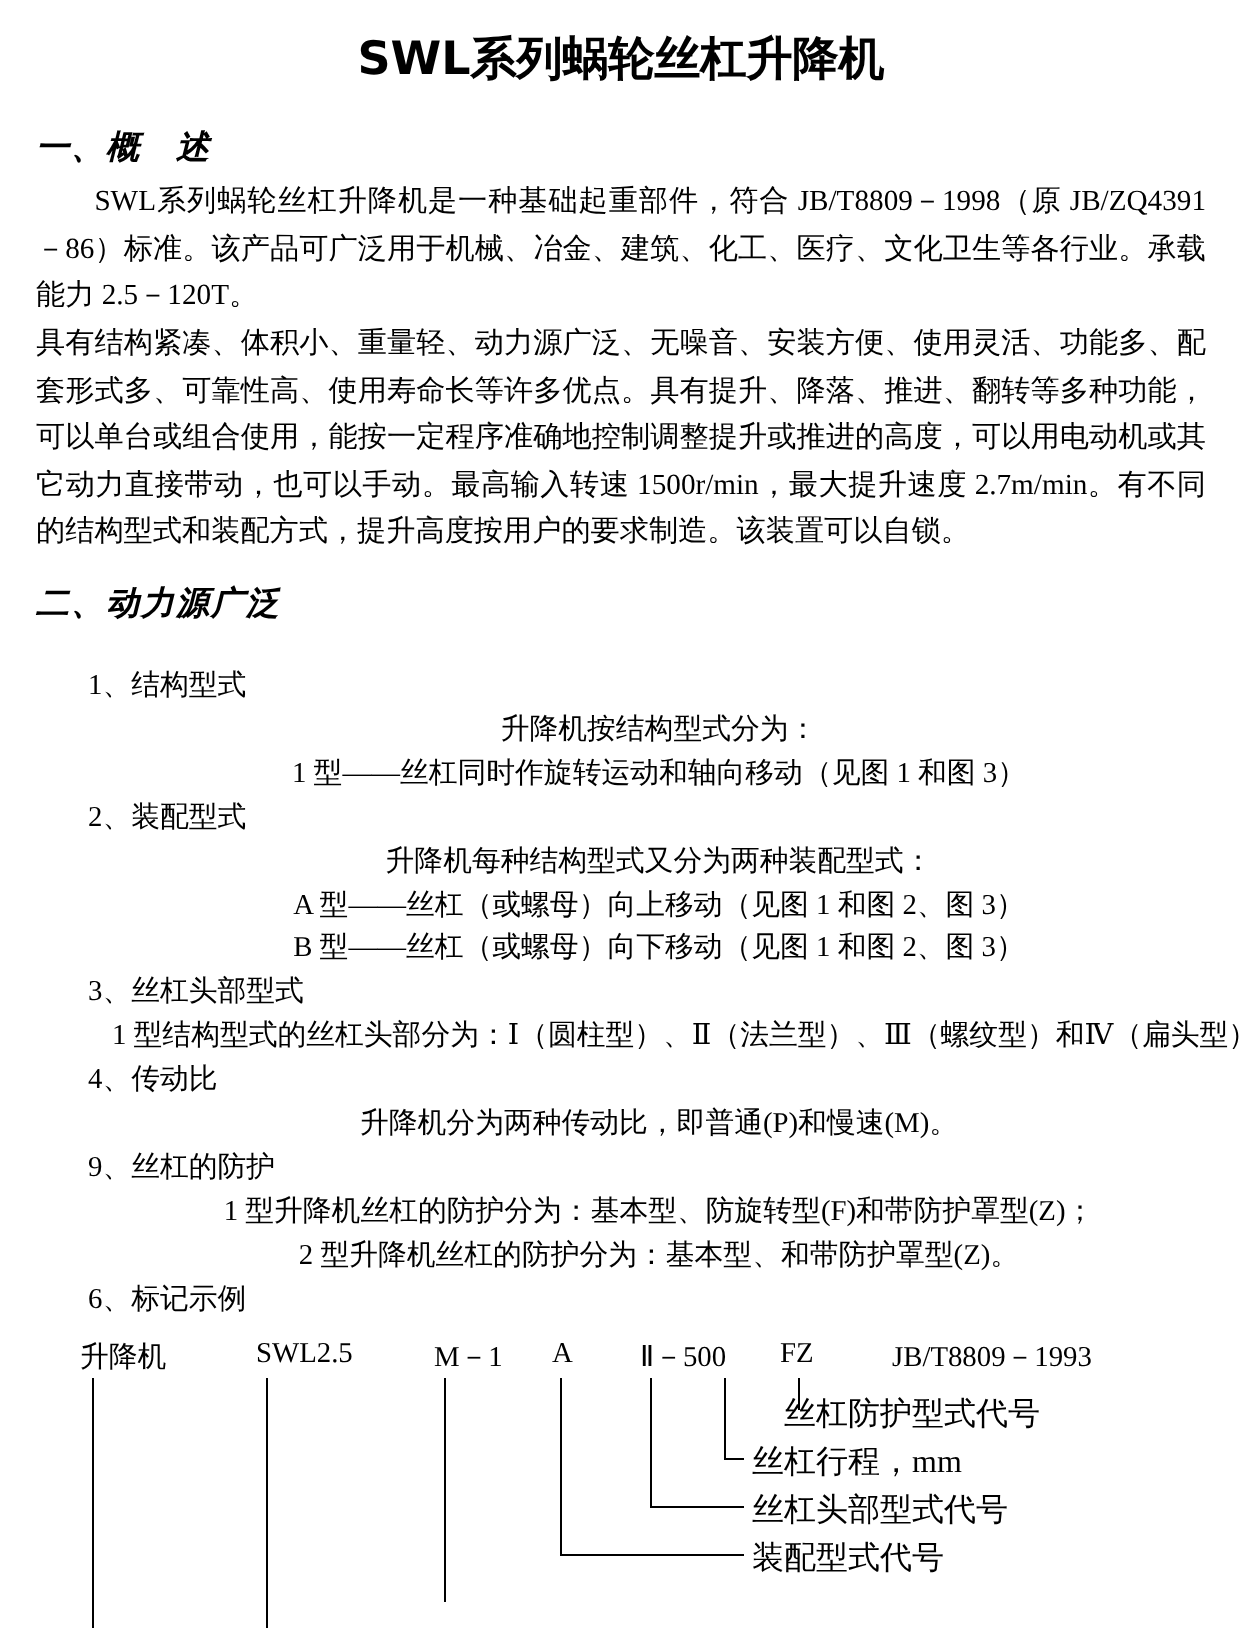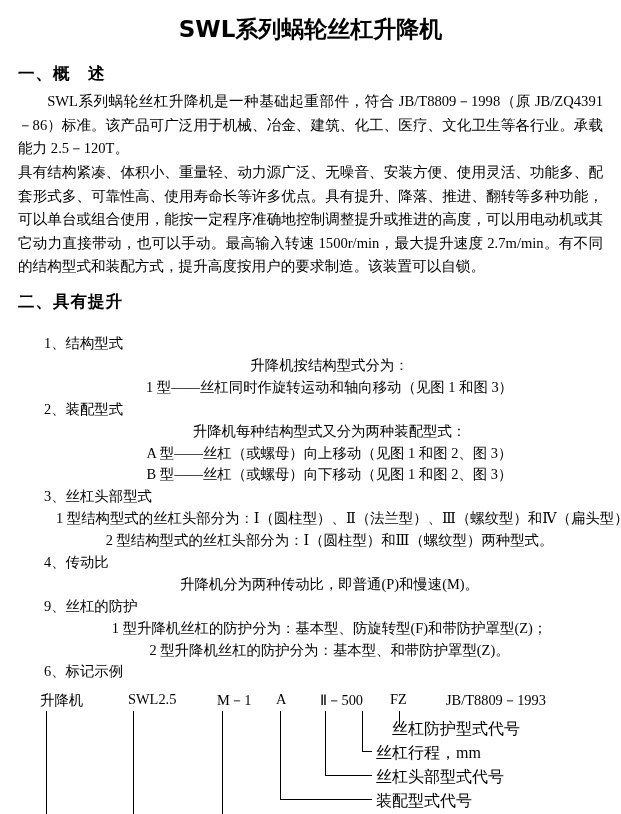--- a/index.html
+++ b/index.html
@@ -30,20 +30,21 @@
     letter-spacing: 0px;
     margin: 4px 0 10px 0;
     color: #000;
   }
   .sec-head {
     font-family: "DejaVu Sans", "Liberation Sans", sans-serif;
     font-weight: bold;
     font-size: 16.5px;
     margin: 18px 0 5px 0;
     letter-spacing: 1px;
+    font-style: italic;
   }
   .sec-head.second {
     margin-top: 12px;
   }
   .para {
     font-size: 14.6px;
     line-height: 1.62;
     text-align: justify;
     text-justify: inter-ideograph;
     margin: 0;
@@ -99,33 +100,32 @@
 <body>
 
 <div class="page">
 
   <div class="doc-title">SWL系列蜗轮丝杠升降机</div>
 
   <div class="sec-head">一、概　述</div>
   <p class="para indent">SWL系列蜗轮丝杠升降机是一种基础起重部件，符合 JB/T8809－1998（原 JB/ZQ4391－86）标准。该产品可广泛用于机械、冶金、建筑、化工、医疗、文化卫生等各行业。承载能力 2.5－120T。</p>
   <p class="para">具有结构紧凑、体积小、重量轻、动力源广泛、无噪音、安装方便、使用灵活、功能多、配套形式多、可靠性高、使用寿命长等许多优点。具有提升、降落、推进、翻转等多种功能，可以单台或组合使用，能按一定程序准确地控制调整提升或推进的高度，可以用电动机或其它动力直接带动，也可以手动。最高输入转速 1500r/min，最大提升速度 2.7m/min。有不同的结构型式和装配方式，提升高度按用户的要求制造。该装置可以自锁。</p>
 
-  <div class="sec-head second">二、具有提升</div>
+  <div class="sec-head second">二、动力源广泛</div>
 
   <div class="lines">
     <div class="ln">1、结构型式</div>
     <div class="ln sub">升降机按结构型式分为：</div>
     <div class="ln sub">1 型——丝杠同时作旋转运动和轴向移动（见图 1 和图 3）</div>
     <div class="ln">2、装配型式</div>
     <div class="ln sub">升降机每种结构型式又分为两种装配型式：</div>
     <div class="ln sub">A 型——丝杠（或螺母）向上移动（见图 1 和图 2、图 3）</div>
     <div class="ln sub">B 型——丝杠（或螺母）向下移动（见图 1 和图 2、图 3）</div>
     <div class="ln">3、丝杠头部型式</div>
     <div class="ln sub">1 型结构型式的丝杠头部分为：Ⅰ（圆柱型）、Ⅱ（法兰型）、Ⅲ（螺纹型）和Ⅳ（扁头型）四种型式。</div>
-    <div class="ln sub">2 型结构型式的丝杠头部分为：Ⅰ（圆柱型）和Ⅲ（螺纹型）两种型式。</div>
     <div class="ln">4、传动比</div>
     <div class="ln sub">升降机分为两种传动比，即普通(P)和慢速(M)。</div>
     <div class="ln">9、丝杠的防护</div>
     <div class="ln sub">1 型升降机丝杠的防护分为：基本型、防旋转型(F)和带防护罩型(Z)；</div>
     <div class="ln sub">2 型升降机丝杠的防护分为：基本型、和带防护罩型(Z)。</div>
     <div class="ln">6、标记示例</div>
   </div>
 
   <div class="diagram">
 

